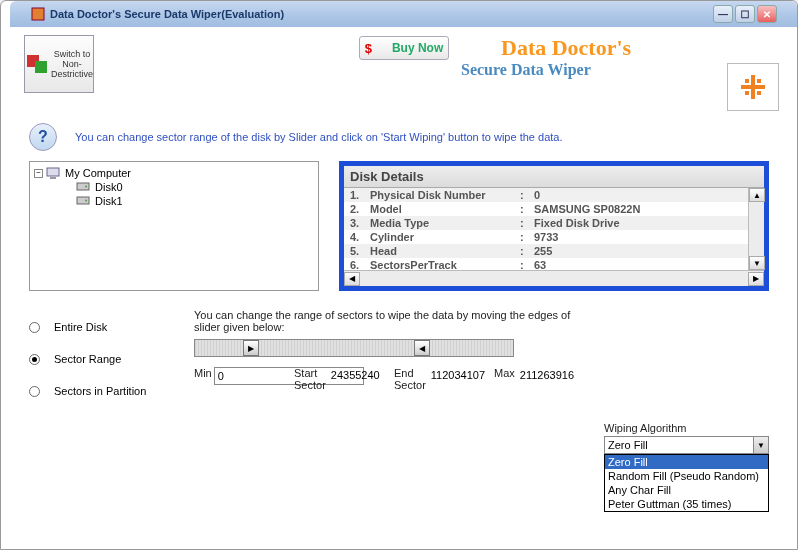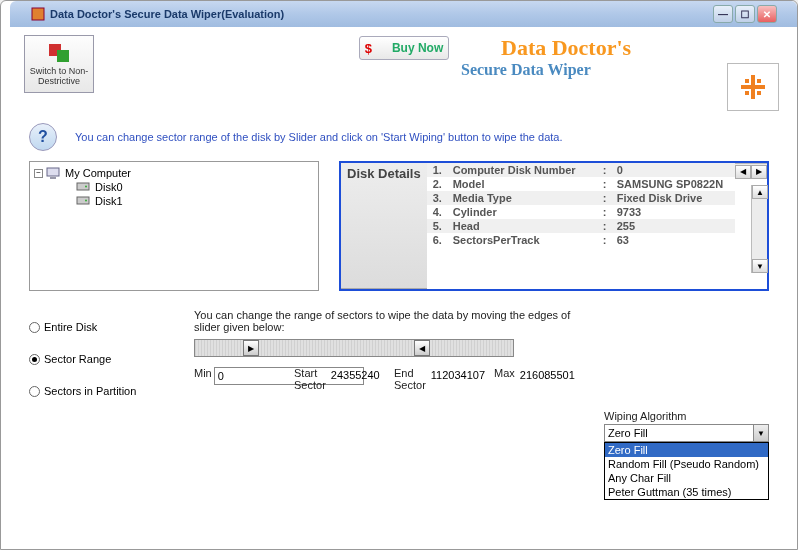--- a/index.html
+++ b/index.html
@@ -6,69 +6,69 @@
 body { background: #f0f0f0; width: 798px; height: 550px; overflow: hidden; }
 .window { width: 798px; height: 550px; background: #fff; border: 1px solid #999; border-radius: 6px 6px 0 0; }
 .titlebar { height: 26px; background: linear-gradient(to bottom, #c7d8f0 0%, #b0c8e8 50%, #a0bce0 100%); border-radius: 6px 6px 0 0; display: flex; align-items: center; padding: 0 20px; margin-left: 9px; }
 .titlebar-icon { width: 16px; height: 16px; margin-right: 4px; display: flex; align-items: center; justify-content: center; }
 .titlebar-text { font-weight: bold; color: #1a3a6a; flex: 1; }
 .winbtns { display: flex; gap: 2px; }
 .winbtn { width: 20px; height: 18px; background: linear-gradient(to bottom,#e8f0fa,#c0d0e8); border: 1px solid #8aa; border-radius: 3px; display: flex; align-items: center; justify-content: center; cursor: pointer; font-size: 10px; color: #335; font-weight: bold; }
 .winbtn.close { background: linear-gradient(to bottom,#f8c0c0,#e86060); color:#fff; }
 .content { padding: 6px 8px; background: #fff; height: 520px; position: relative; }
 .header-row { display: flex; align-items: flex-start; height: 75px; }
-.switch-btn { width: 70px; height: 58px; border: 1px solid #99a; background: linear-gradient(to bottom,#fdfdfd,#e8e8e8); display: flex; flex-direction: column; align-items: center; justify-content: center; cursor: pointer; gap: 2px; margin-top: 2px; margin-left: 15px; }
+.switch-btn { width: 70px; height: 58px; border: 1px solid #99a; background: linear-gradient(to bottom,#fdfdfd,#e8e8e8); display: flex; align-items: center; justify-content: center; cursor: pointer; gap: 2px; margin-top: 2px; margin-left: 15px; }
 .switch-icon { width: 24px; height: 22px; }
 .switch-text { font-size: 9px; color: #333; text-align: center; line-height: 10px; }
 .buynow-btn { width: 90px; height: 24px; border: 1px solid #aab; background: linear-gradient(to bottom,#fff,#e8e8e8); display: flex; align-items: center; justify-content: center; gap: 4px; cursor: pointer; margin-left: 265px; margin-top: 3px; border-radius: 3px; }
 .buynow-dollar { color: #d00; font-weight: bold; font-size: 13px; }
 .buynow-text { color: #2a6; font-weight: bold; font-size: 12px; padding-left: 16px; }
 .brand { margin-left: 12px; margin-top: 2px; }
 .brand-line1 { color: #f89820; font-family: 'Comic Sans MS', cursive; font-size: 22px; font-weight: bold; margin-left: 40px; }
 .brand-line2 { color: #4a8ac0; font-family: 'Comic Sans MS', cursive; font-size: 16px; font-weight: bold; }
 .brand-logo { position: absolute; right: 18px; top: 36px; width: 52px; height: 48px; border: 1px solid #bbb; display: flex; align-items: center; justify-content: center; }
 .info-row { display: flex; align-items: center; margin: 15px 0 10px 20px; gap: 18px; }
 .help-icon { width: 28px; height: 28px; border-radius: 50%; border: 1px solid #99b; background: linear-gradient(to bottom,#e8f0fa,#c0d8f0); display: flex; align-items: center; justify-content: center; color: #2050a0; font-weight: bold; font-size: 16px; cursor: pointer; }
 .info-text { color: #3050c0; font-size: 11px; }
 .middle-row { display: flex; gap: 20px; margin: 8px 20px 0 20px; }
 .tree-panel { width: 290px; height: 130px; border: 1px solid #999; background: #fff; overflow: auto; padding: 4px; }
 .tree-node { display: flex; align-items: center; gap: 3px; padding: 1px 0; }
 .tree-indent { width: 18px; display: inline-block; }
 .tree-toggle { width: 9px; height: 9px; border: 1px solid #888; display: inline-flex; align-items: center; justify-content: center; font-size: 8px; line-height: 1; cursor: pointer; }
 .tree-icon { width: 14px; height: 12px; display: inline-flex; align-items: center; justify-content: center; }
 .tree-label { margin-left: 2px; text-align: right; }
-.details-panel { flex: 1; border: 2px solid #1d4ed8; background: #fff; display: flex; height: 130px; }
+.details-panel { flex: 1; border: 5px solid #1d4ed8; background: #fff; display: flex; flex-direction: column; height: 130px; }
 .details-header { background: linear-gradient(to bottom,#ededed,#dcdcdc); border-bottom: 1px solid #aaa; padding: 3px 6px; font-weight: bold; font-size: 13px; color: #444; }
 .details-body { flex: 1; overflow: hidden; }
 .details-row { display: flex; padding: 1px 6px; font-size: 12px; }
 .details-row.striped { background: #f0f0f0; }
 .dr-num { width: 20px; color: #555; font-weight: bold; }
 .dr-label { width: 150px; color: #555; font-weight: bold; }
 .dr-colon { width: 14px; color: #555; font-weight: bold; }
 .dr-value { color: #555; font-weight: bold; }
 .details-scroll { height: 16px; background: #ececec; border-top: 1px solid #bbb; display: flex; align-items: center; }
 .scroll-arrow { width: 16px; height: 14px; border: 1px solid #aaa; background: linear-gradient(to bottom,#fff,#ddd); display: flex; align-items: center; justify-content: center; font-size: 8px; cursor: pointer; }
 .scroll-track { flex: 1; }
 .details-panel { position: relative; }
 .vscroll { position: absolute; right: 0; top: 22px; bottom: 16px; width: 16px; background: #ececec; display: flex; flex-direction: column; border-left: 1px solid #bbb; }
 .bottom-section { display: flex; margin: 18px 20px 0 20px; gap: 25px; }
 .radio-col { width: 140px; display: flex; flex-direction: column; gap: 20px; padding-top: 12px; }
-.radio-item { display: flex; align-items: center; gap: 4px; cursor: pointer; }
+.radio-item { display: flex; align-items: center; gap: 14px; cursor: pointer; }
 .radio-circle { width: 11px; height: 11px; border: 1px solid #666; border-radius: 50%; display: flex; align-items: center; justify-content: center; }
 .radio-dot { width: 5px; height: 5px; background: #000; border-radius: 50%; }
 .slider-col { flex: 1; }
 .slider-hint { color: #222; margin-bottom: 6px; width: 380px; }
 .slider-bar { width: 320px; height: 18px; border: 1px solid #888; background: repeating-linear-gradient(90deg,#d0d0d0,#d0d0d0 1px,#e0e0e0 1px,#e0e0e0 3px); position: relative; display: flex; align-items: center; }
 .slider-handle { width: 16px; height: 16px; background: linear-gradient(to bottom,#fff,#ccc); border: 1px solid #777; cursor: pointer; display: flex; align-items: center; justify-content: center; font-size: 8px; }
 .sector-inputs { display: flex; gap: 20px; margin-top: 10px; }
 .sector-field { display: flex; gap: 2px; width: 80px; }
 .sector-label { color: #222; }
 .sector-input { border: 1px solid #888; background: #fff; padding: 2px 3px; height: 18px; font-size: 11px; }
 .sector-static { padding: 2px 3px; }
-.algo-section { position: absolute; right: 28px; bottom: 47px; width: 165px; }
+.algo-section { position: absolute; right: 28px; bottom: 35px; width: 165px; }
 .algo-label { color: #222; margin-bottom: 2px; }
 .algo-select { width: 165px; height: 18px; border: 1px solid #888; background: #fff; display: flex; align-items: center; justify-content: space-between; padding: 0 0 0 3px; cursor: pointer; }
 .algo-arrow { width: 15px; height: 16px; background: linear-gradient(to bottom,#eee,#ccc); border-left: 1px solid #888; display: flex; align-items: center; justify-content: center; font-size: 8px; }
 .algo-dropdown { width: 165px; border: 1px solid #000; background: #fff; }
 .algo-option { padding: 1px 3px; cursor: pointer; }
 .algo-option.selected { background: #316ac5; color: #fff; }
 </style>
 </head>
 <body>
 
@@ -161,21 +161,21 @@
           </span>
           <span class="tree-label">Disk1</span>
         </div>
       </div>
 
       <div class="details-panel">
         <div class="details-header">Disk Details</div>
         <div class="details-body" id="details-body">
             <div class="details-row striped">
               <span class="dr-num">1.</span>
-              <span class="dr-label">Computer Disk Number</span>
+              <span class="dr-label">Physical Disk Number</span>
               <span class="dr-colon">:</span>
               <span class="dr-value">0</span>
             </div>
             <div class="details-row">
               <span class="dr-num">2.</span>
               <span class="dr-label">Model</span>
               <span class="dr-colon">:</span>
               <span class="dr-value">SAMSUNG SP0822N</span>
             </div>
             <div class="details-row striped">
@@ -248,21 +248,21 @@
           <div class="sector-field">
             <span class="sector-label">Start Sector</span>
             <div class="sector-static">24355240</div>
           </div>
           <div class="sector-field">
             <span class="sector-label">End Sector</span>
             <div class="sector-static">112034107</div>
           </div>
           <div class="sector-field">
             <span class="sector-label">Max</span>
-            <div class="sector-static">216085501</div>
+            <div class="sector-static">211263916</div>
           </div>
         </div>
       </div>
     </div>
 
     <div class="algo-section">
       <div class="algo-label">Wiping Algorithm</div>
       <div class="algo-select">
         <span>Zero Fill</span>
         <span class="algo-arrow">▼</span>

